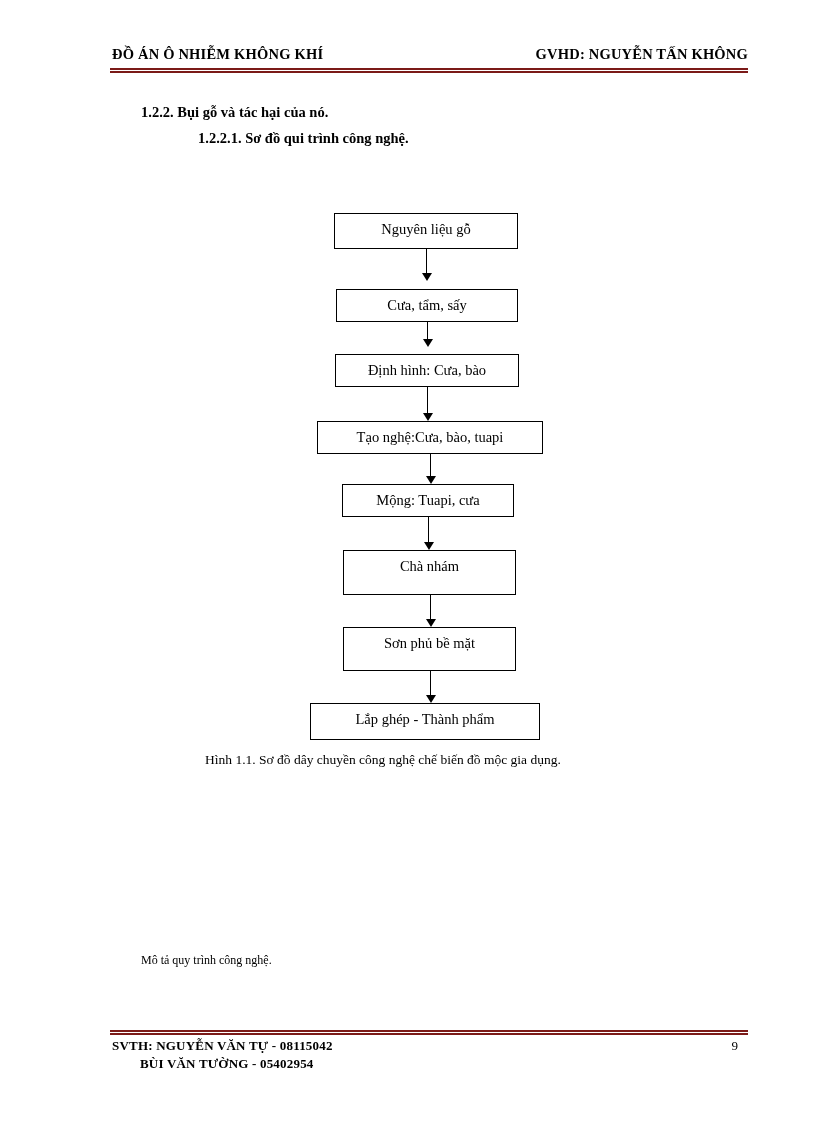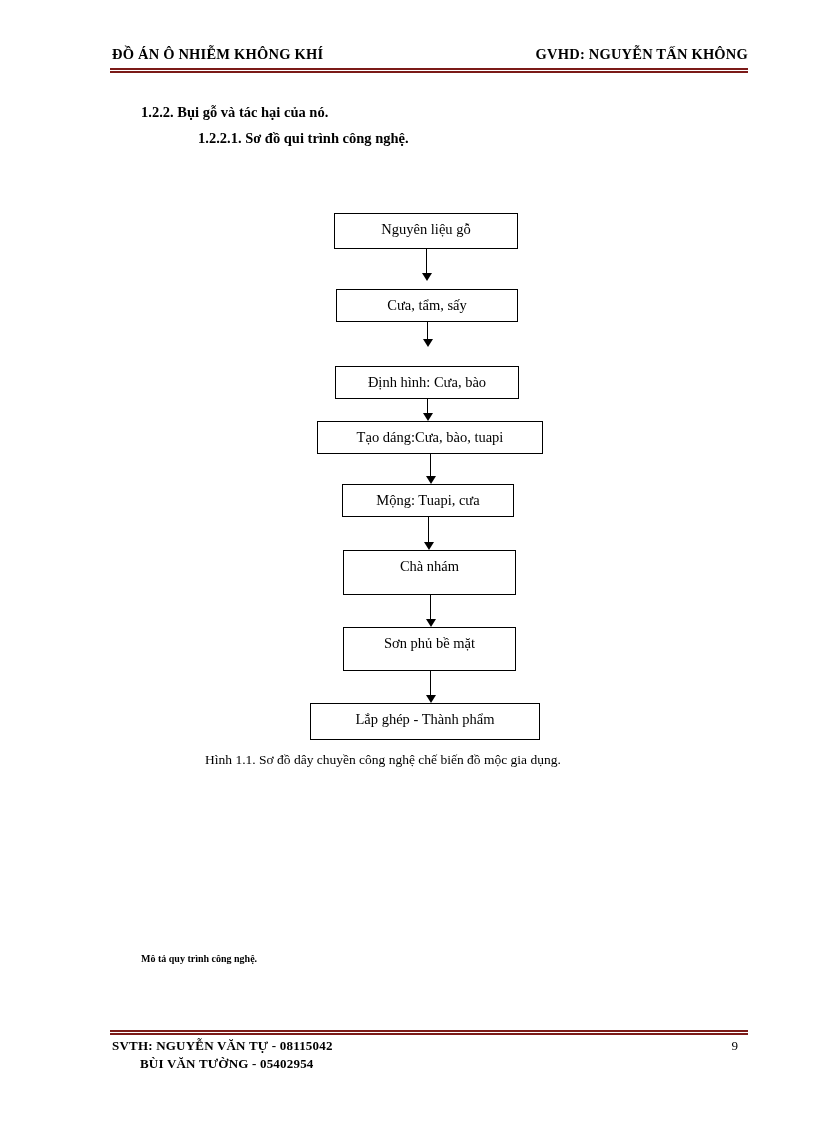--- a/index.html
+++ b/index.html
@@ -50,21 +50,21 @@
 
   
   .heading {
     position: absolute;
     font-size: 14.5px;
     font-weight: bold;
     white-space: nowrap;
   }
   #heading-122   { left: 141px; top: 104px; }
   #heading-1221  { left: 198px; top: 130px; }
-  #body-note     { left: 141px; top: 953px; font-size: 10px; font-weight: bold; position: absolute; white-space: nowrap; }
+  #body-note     { left: 141px; top: 953px; font-size: 12px; font-weight: normal; position: absolute; white-space: nowrap; }
 
   
   #flowchart {
     position: absolute;
     left: 0;
     top: 0;
     width: 816px;
     height: 1123px;
     pointer-events: none;
     padding-left: 39px;
@@ -158,25 +158,25 @@
     <div class="connector" style="left: 430px; top: 595px; height: 25px;"></div>
     <div class="arrowhead" style="left: 426px; top: 619px;"></div>
     <div class="connector" style="left: 430px; top: 671px; height: 25px;"></div>
     <div class="arrowhead" style="left: 426px; top: 695px;"></div>
     <div class="flow-box" style="left: 334px; top: 213px; width: 184px; height: 36px;">
       <span class="box-label">Nguyên liệu gỗ</span>
     </div>
     <div class="flow-box" style="left: 336px; top: 281px; width: 182px; height: 33px; margin-top: 8px;">
       <span class="box-label">Cưa, tẩm, sấy</span>
     </div>
-    <div class="flow-box" style="left: 335px; top: 366px; width: 184px; height: 33px;">
+    <div class="flow-box" style="left: 335px; top: 354px; width: 184px; height: 33px;">
       <span class="box-label">Định hình: Cưa, bào</span>
     </div>
     <div class="flow-box" style="left: 317px; top: 421px; width: 226px; height: 33px;">
-      <span class="box-label">Tạo dáng:Cưa, bào, tuapi</span>
+      <span class="box-label">Tạo nghệ:Cưa, bào, tuapi</span>
     </div>
     <div class="flow-box" style="left: 342px; top: 484px; width: 172px; height: 33px;">
       <span class="box-label">Mộng: Tuapi, cưa</span>
     </div>
     <div class="flow-box" style="left: 343px; top: 627px; width: 173px; height: 44px;">
       <span class="box-label">Sơn phủ bề mặt</span>
     </div>
     <div class="flow-box" style="left: 343px; top: 550px; width: 173px; height: 45px;">
       <span class="box-label">Chà nhám</span>
     </div>

